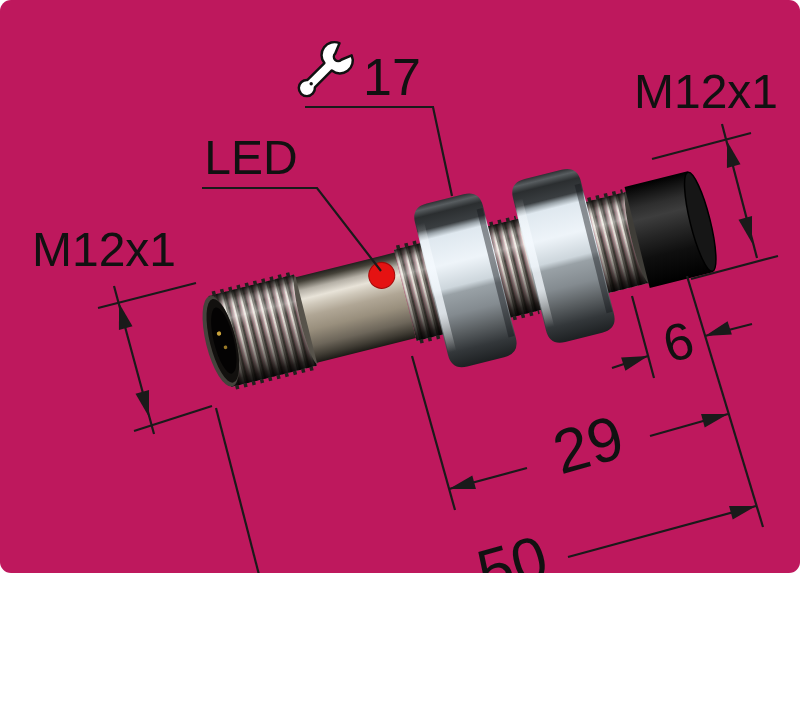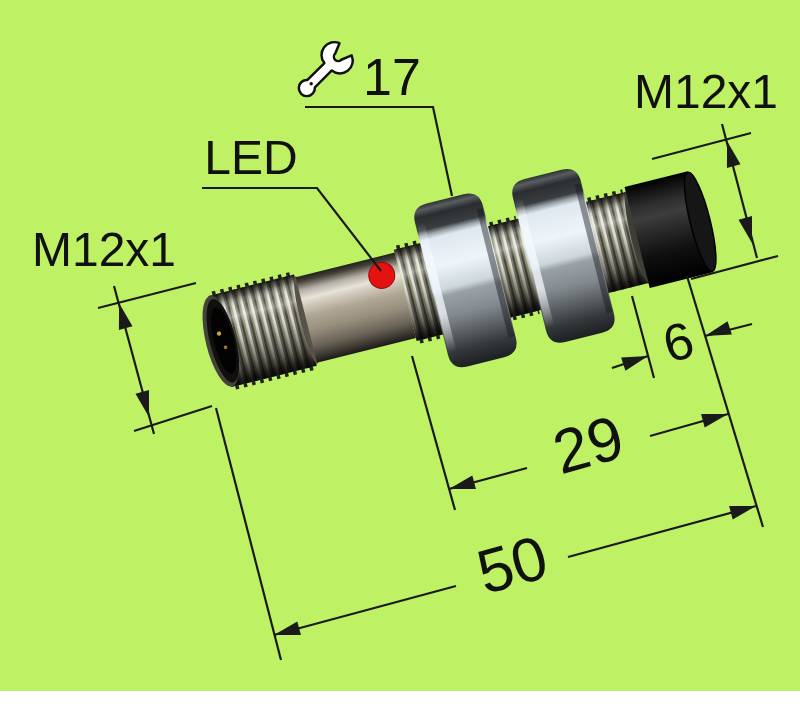--- a/index.html
+++ b/index.html
@@ -1,17 +1,17 @@
 <!DOCTYPE html>
 <html><head>
 <meta charset="utf-8">
 <style>
   html,body{margin:0;padding:0;background:#fff;}
-  .stage{position:relative;width:800px;height:691px;background:#bef264;overflow:hidden;
-         font-family:"Liberation Sans","DejaVu Sans",sans-serif;}
+  .stage{position:relative;width:800px;height:573px;background:#be185d;overflow:hidden;
+         font-family:"Liberation Sans","DejaVu Sans",sans-serif;border-radius:11px;}
   svg{position:absolute;left:0;top:0;}
   svg text{font-family:"Liberation Sans","DejaVu Sans",sans-serif;fill:#111;}
   .dl{stroke:#1a1a1a;stroke-width:2.2;fill:none;stroke-linecap:butt;}
   .arrow{fill:#1a1a1a;stroke:none;}
   .lbl{font-size:48px;}
   .lbl-big{font-size:62px;}
   .lbl-mid{font-size:52px;}
   .crest{stroke:#23211e;stroke-width:4;stroke-dasharray:3.5 5;fill:none;}
 </style>
 </head>

